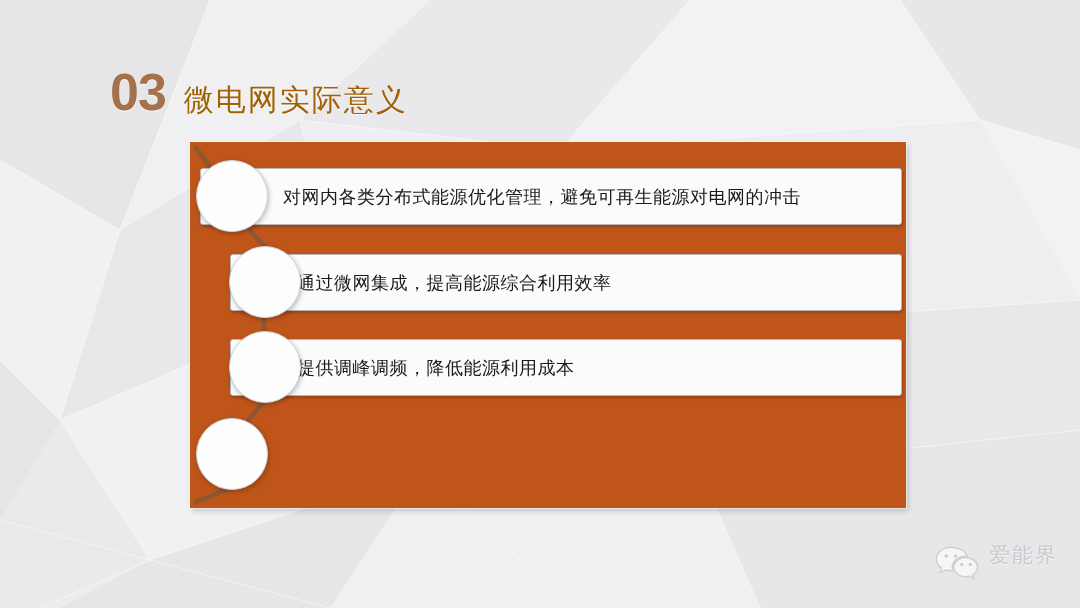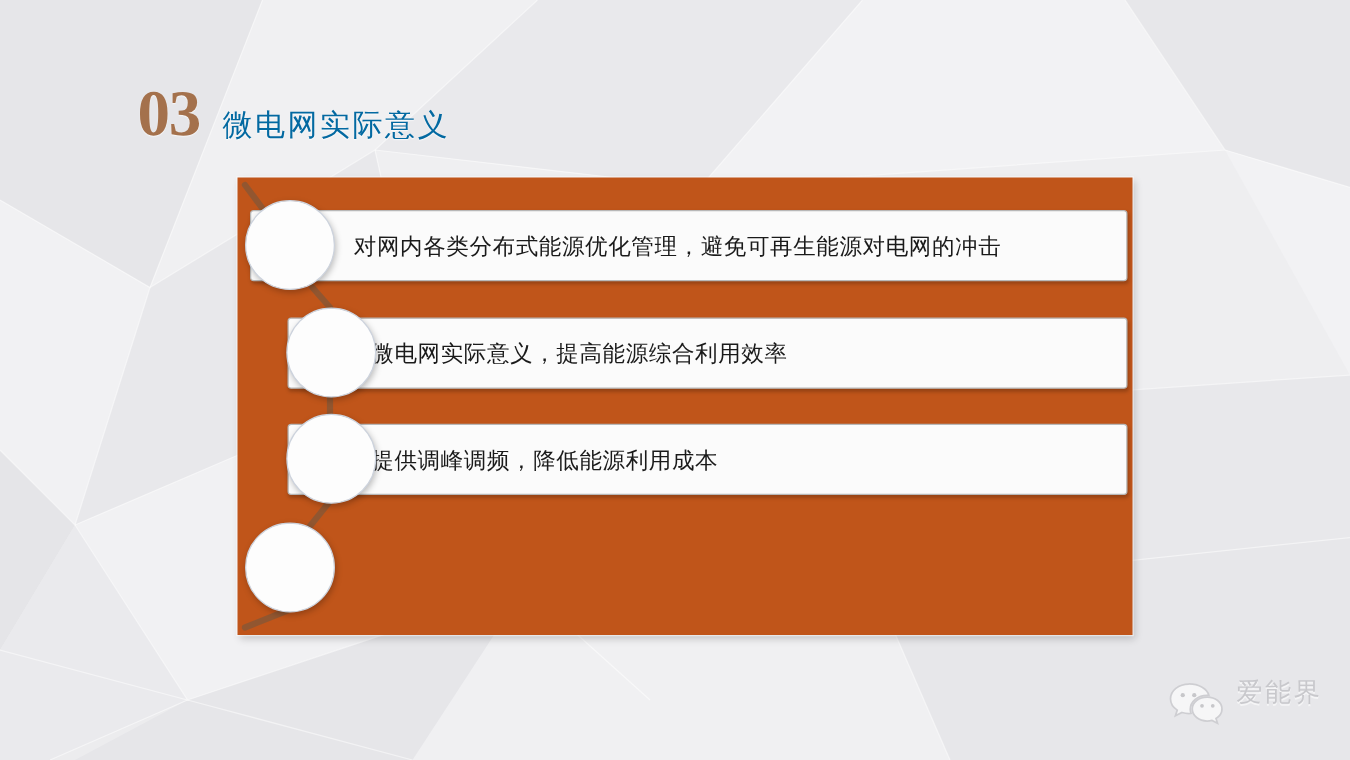--- a/index.html
+++ b/index.html
@@ -29,32 +29,32 @@
   #header {
     position: absolute;
     left: 110px;
     top: 66px;
     display: flex;
     align-items: baseline;
     gap: 18px;
     white-space: nowrap;
   }
   #step-number {
-    font-family: Liberation Serif, serif;
+    font-family: Liberation Sans, sans-serif;
     font-size: 52px;
     font-weight: 700;
     letter-spacing: -1px;
     color: #a4714c;
     line-height: 1;
     text-shadow: 0 1px 1px rgba(255,255,255,.75);
   }
   #page-title {
-    font-size: 24px;
+    font-size: 30px;
     font-weight: 400;
-    color: #0369a1;
+    color: #a16207;
     line-height: 1;
     letter-spacing: 2px;
     text-shadow: 0 1px 1px rgba(255,255,255,.8);
   }
 
   
   #panel {
     position: absolute;
     left: 190px;
     top: 142px;
@@ -203,21 +203,21 @@
           <line x1="74" y1="174" x2="74" y2="189"></line>
           <line x1="74" y1="259" x2="41" y2="300"></line>
           <line x1="41" y1="346" x2="6" y2="360"></line>
         </g>
       </svg>
 
       <div class="row wide r1">
         <span class="row-text">对网内各类分布式能源优化管理，避免可再生能源对电网的冲击</span>
       </div>
       <div class="row inset r2">
-        <span class="row-text">微电网实际意义，提高能源综合利用效率</span>
+        <span class="row-text">通过微网集成，提高能源综合利用效率</span>
       </div>
       <div class="row inset r3">
         <span class="row-text">提供调峰调频，降低能源利用成本</span>
       </div>
 
       <div class="bullet b1"></div>
       <div class="bullet b2"></div>
       <div class="bullet b3"></div>
       <div class="bullet b4"></div>
 

